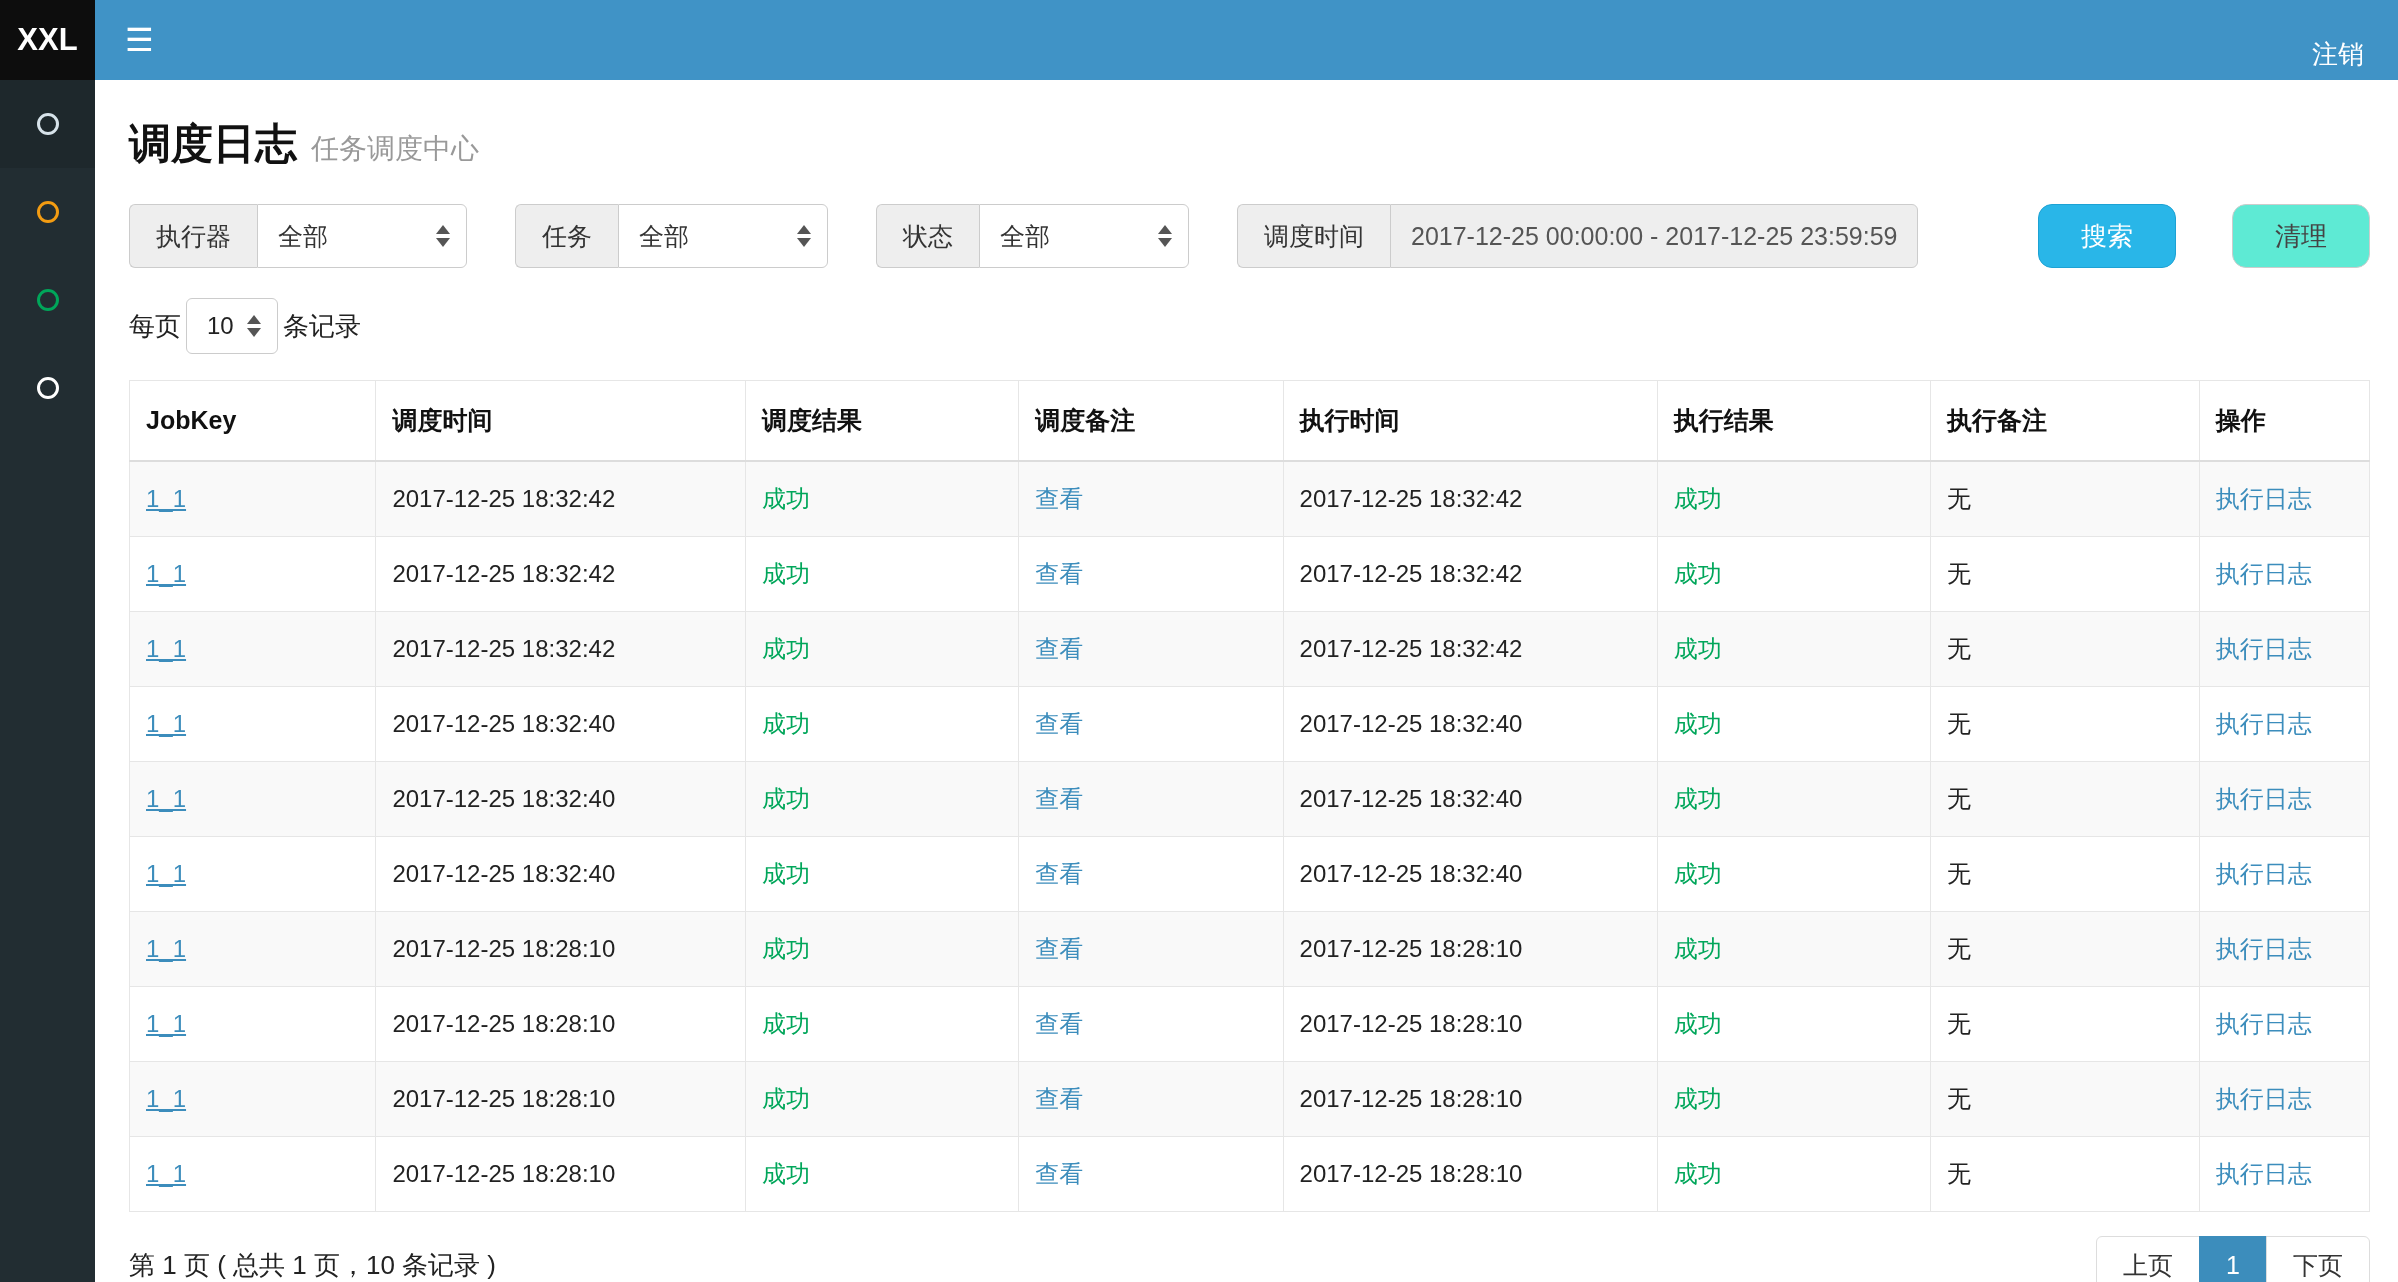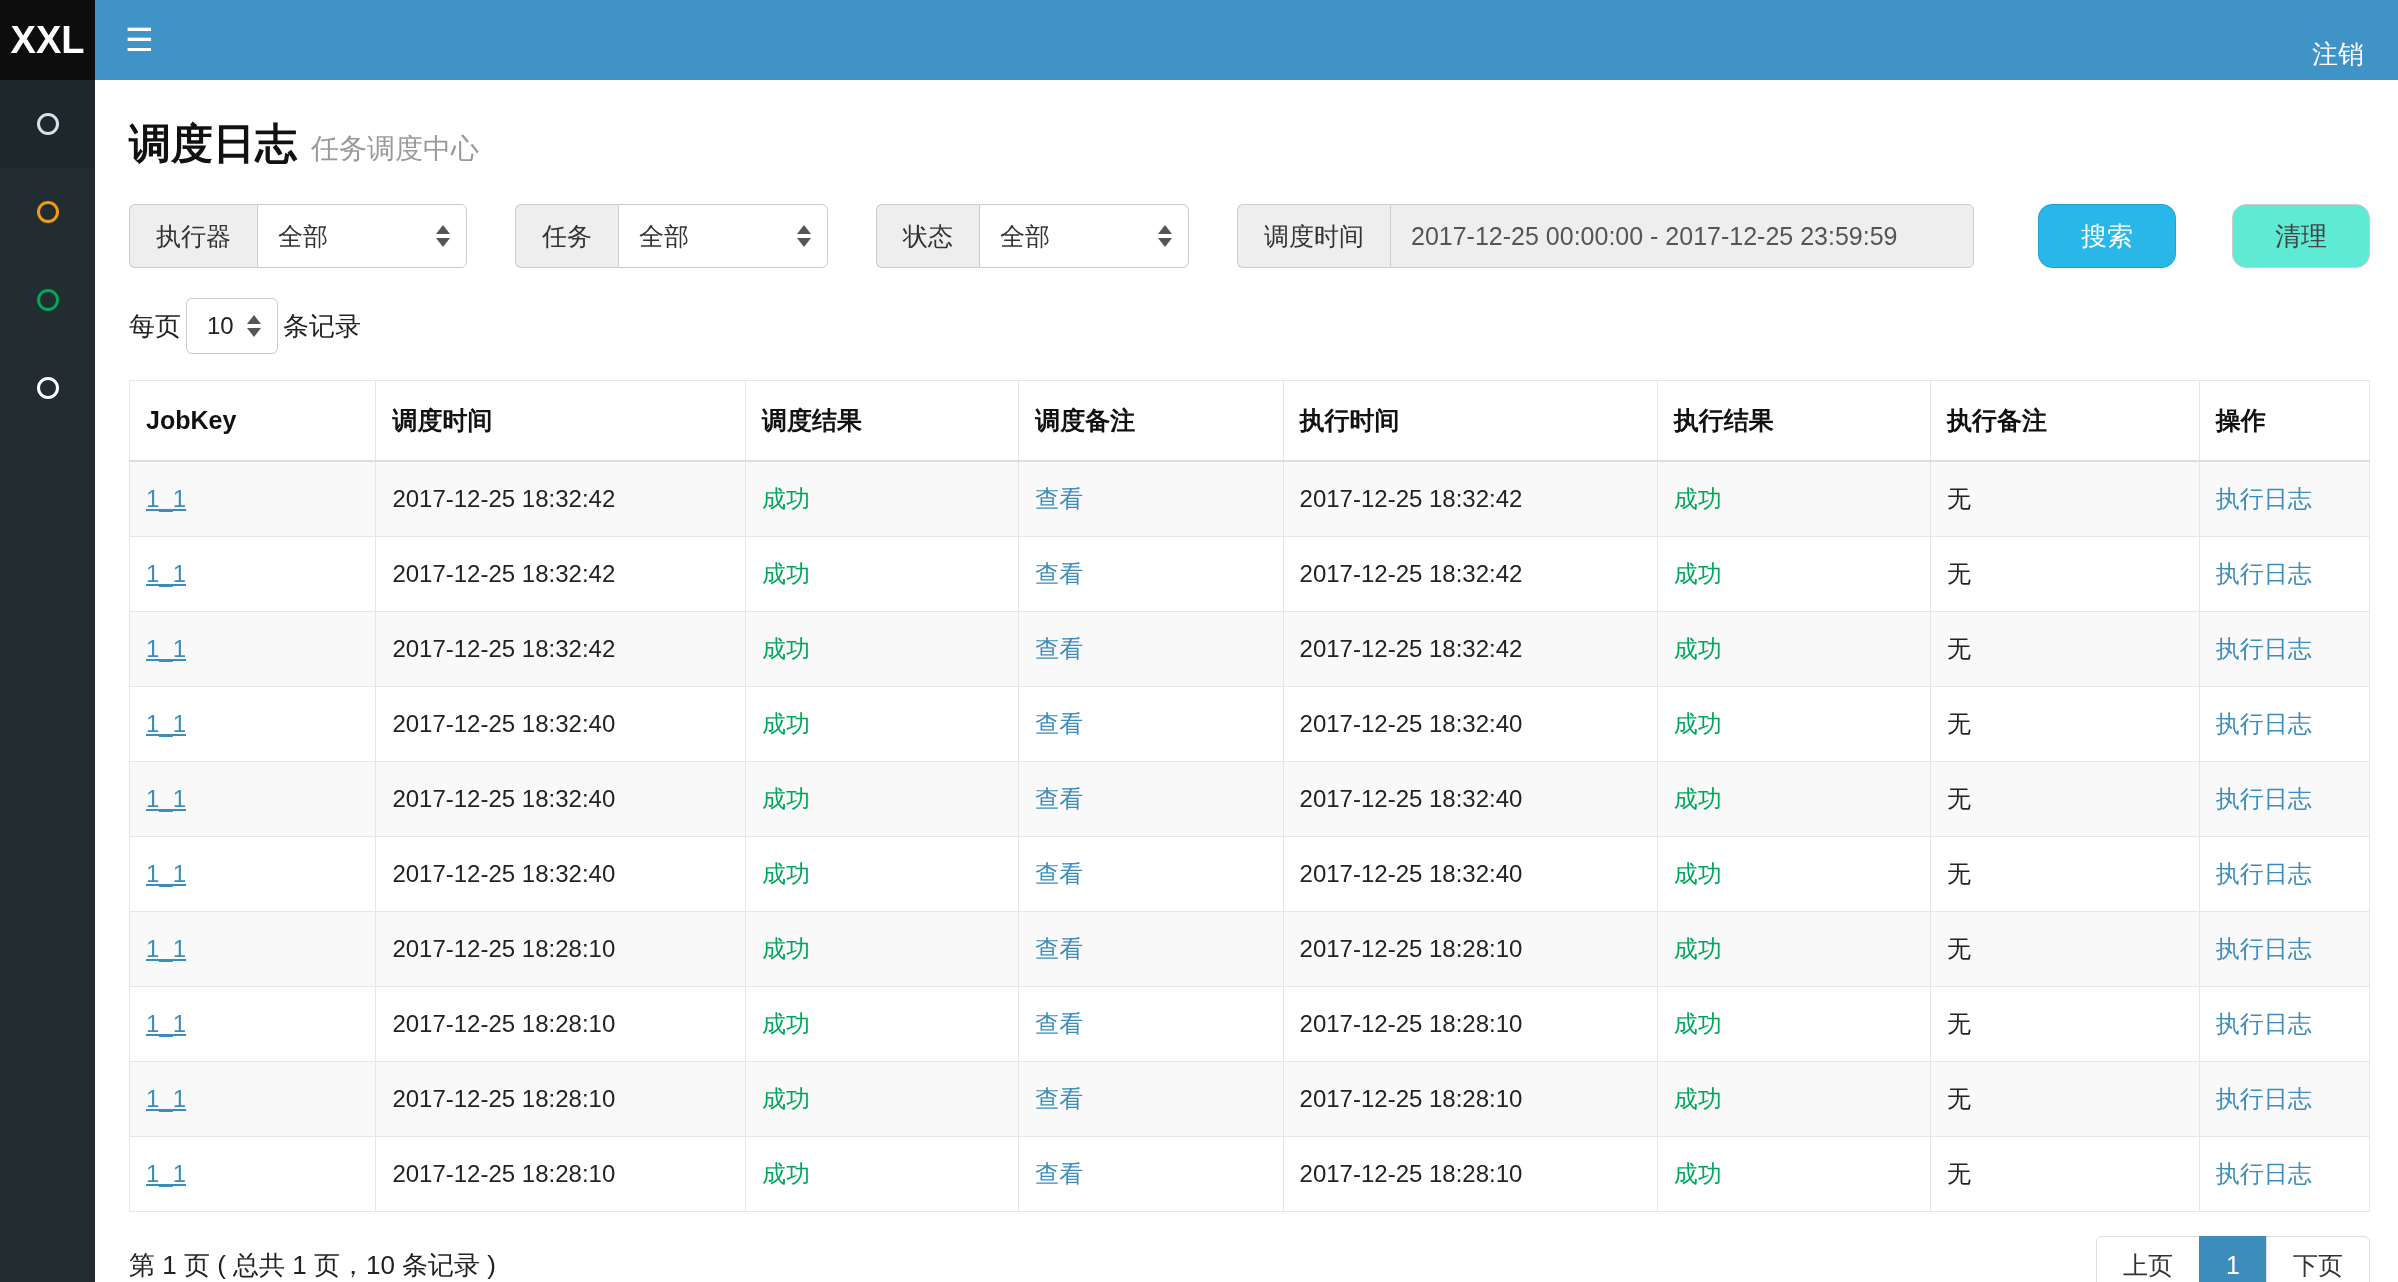--- a/index.html
+++ b/index.html
@@ -3,21 +3,21 @@
 <meta charset="utf-8">
 <style>
   * { margin:0; padding:0; box-sizing:border-box; }
   html,body { width:2398px; height:1282px; overflow:hidden; background:#fff;
     font-family:"Liberation Sans","DejaVu Sans",sans-serif; color:#333; }
 
   
   .navbar { position:absolute; top:0; left:0; width:2398px; height:80px;
     background:#4093c6; display:flex; align-items:center; }
   .logo { width:95px; height:80px; background:#0d0d0d; color:#fff;
-    font-weight:bold; font-size:38px; display:flex; align-items:center; justify-content:center; cursor:pointer; }
+    font-weight:bold; font-size:31px; display:flex; align-items:center; justify-content:center; cursor:pointer; }
   .hamburger { color:#fff; font-size:32px; padding:0 30px; cursor:pointer; line-height:80px; }
   .logout { margin-left:auto; color:#fff; font-size:26px; padding-right:34px;
     text-decoration:none; cursor:pointer;margin-top:28px; }
 
   
   .sidebar { position:absolute; top:80px; left:0; bottom:0; width:95px; background:#222d32; }
   .sidebar-menu { list-style:none; }
   .sidebar-item { height:88px; display:flex; align-items:center; justify-content:center; cursor:pointer; }
   .sidebar-item.active { background:#1e282c; }
   .circle-icon { width:22px; height:22px; border:3px solid #fff; border-radius:50%; }
@@ -38,21 +38,21 @@
     border-radius:6px 0 0 6px; display:flex; align-items:center;
     padding:0 26px; font-size:25px; color:#333; white-space:nowrap; }
   .select { background:#fff; border:1px solid #ccc; display:flex; align-items:center;
     justify-content:space-between; padding:0 16px 0 20px; font-size:25px; cursor:pointer; }
   .group-select { width:210px; border-radius:0 6px 6px 0; }
   .arrows { display:flex; flex-direction:column; align-items:center; }
   .arrows .up { width:0; height:0; border-left:7px solid transparent;
     border-right:7px solid transparent; border-bottom:9px solid #555; margin-bottom:4px; }
   .arrows .down { width:0; height:0; border-left:7px solid transparent;
     border-right:7px solid transparent; border-top:9px solid #555; }
-  .date-input { width:584px; height:64px; background:#eee; border:1px solid #ccc;
+  .date-input { width:528px; height:64px; background:#eee; border:1px solid #ccc;
     border-radius:0 6px 6px 0; font-size:25px; color:#555; padding:0 20px;
     font-family:"Liberation Sans","DejaVu Sans",sans-serif; outline:none; }
   .btn { height:64px; border-radius:14px; font-size:26px; padding:0 42px; cursor:pointer;
     font-family:"Liberation Sans","DejaVu Sans",sans-serif; }
   .btn-search { margin-left:auto; background:#29b6e8; border:1px solid #1da2d4; color:#fff; }
   .btn-clear { margin-left:56px; background:#5eead4; border:1px solid #ccc; color:#444; }
 
   
   .page-size { margin-top:30px; display:flex; align-items:center; font-size:26px; color:#222; }
   .small-select { height:56px; width:92px; border:1px solid #ccc; border-radius:6px;

